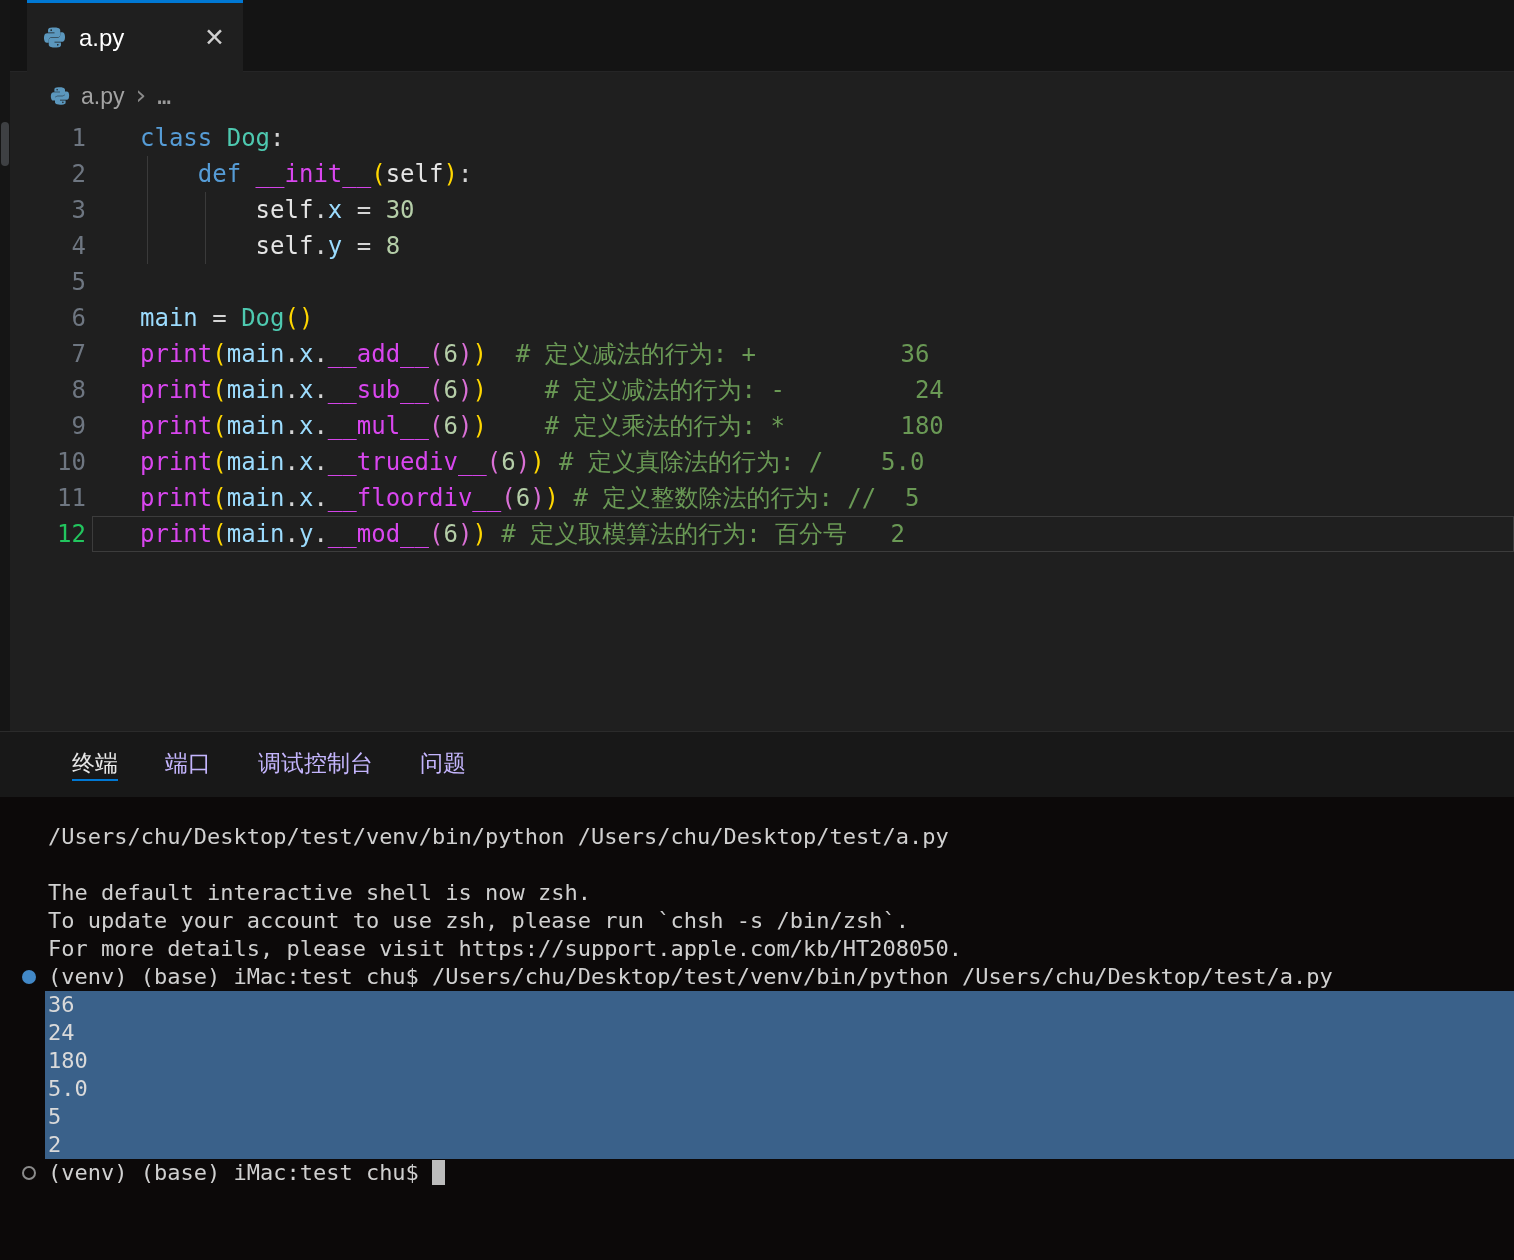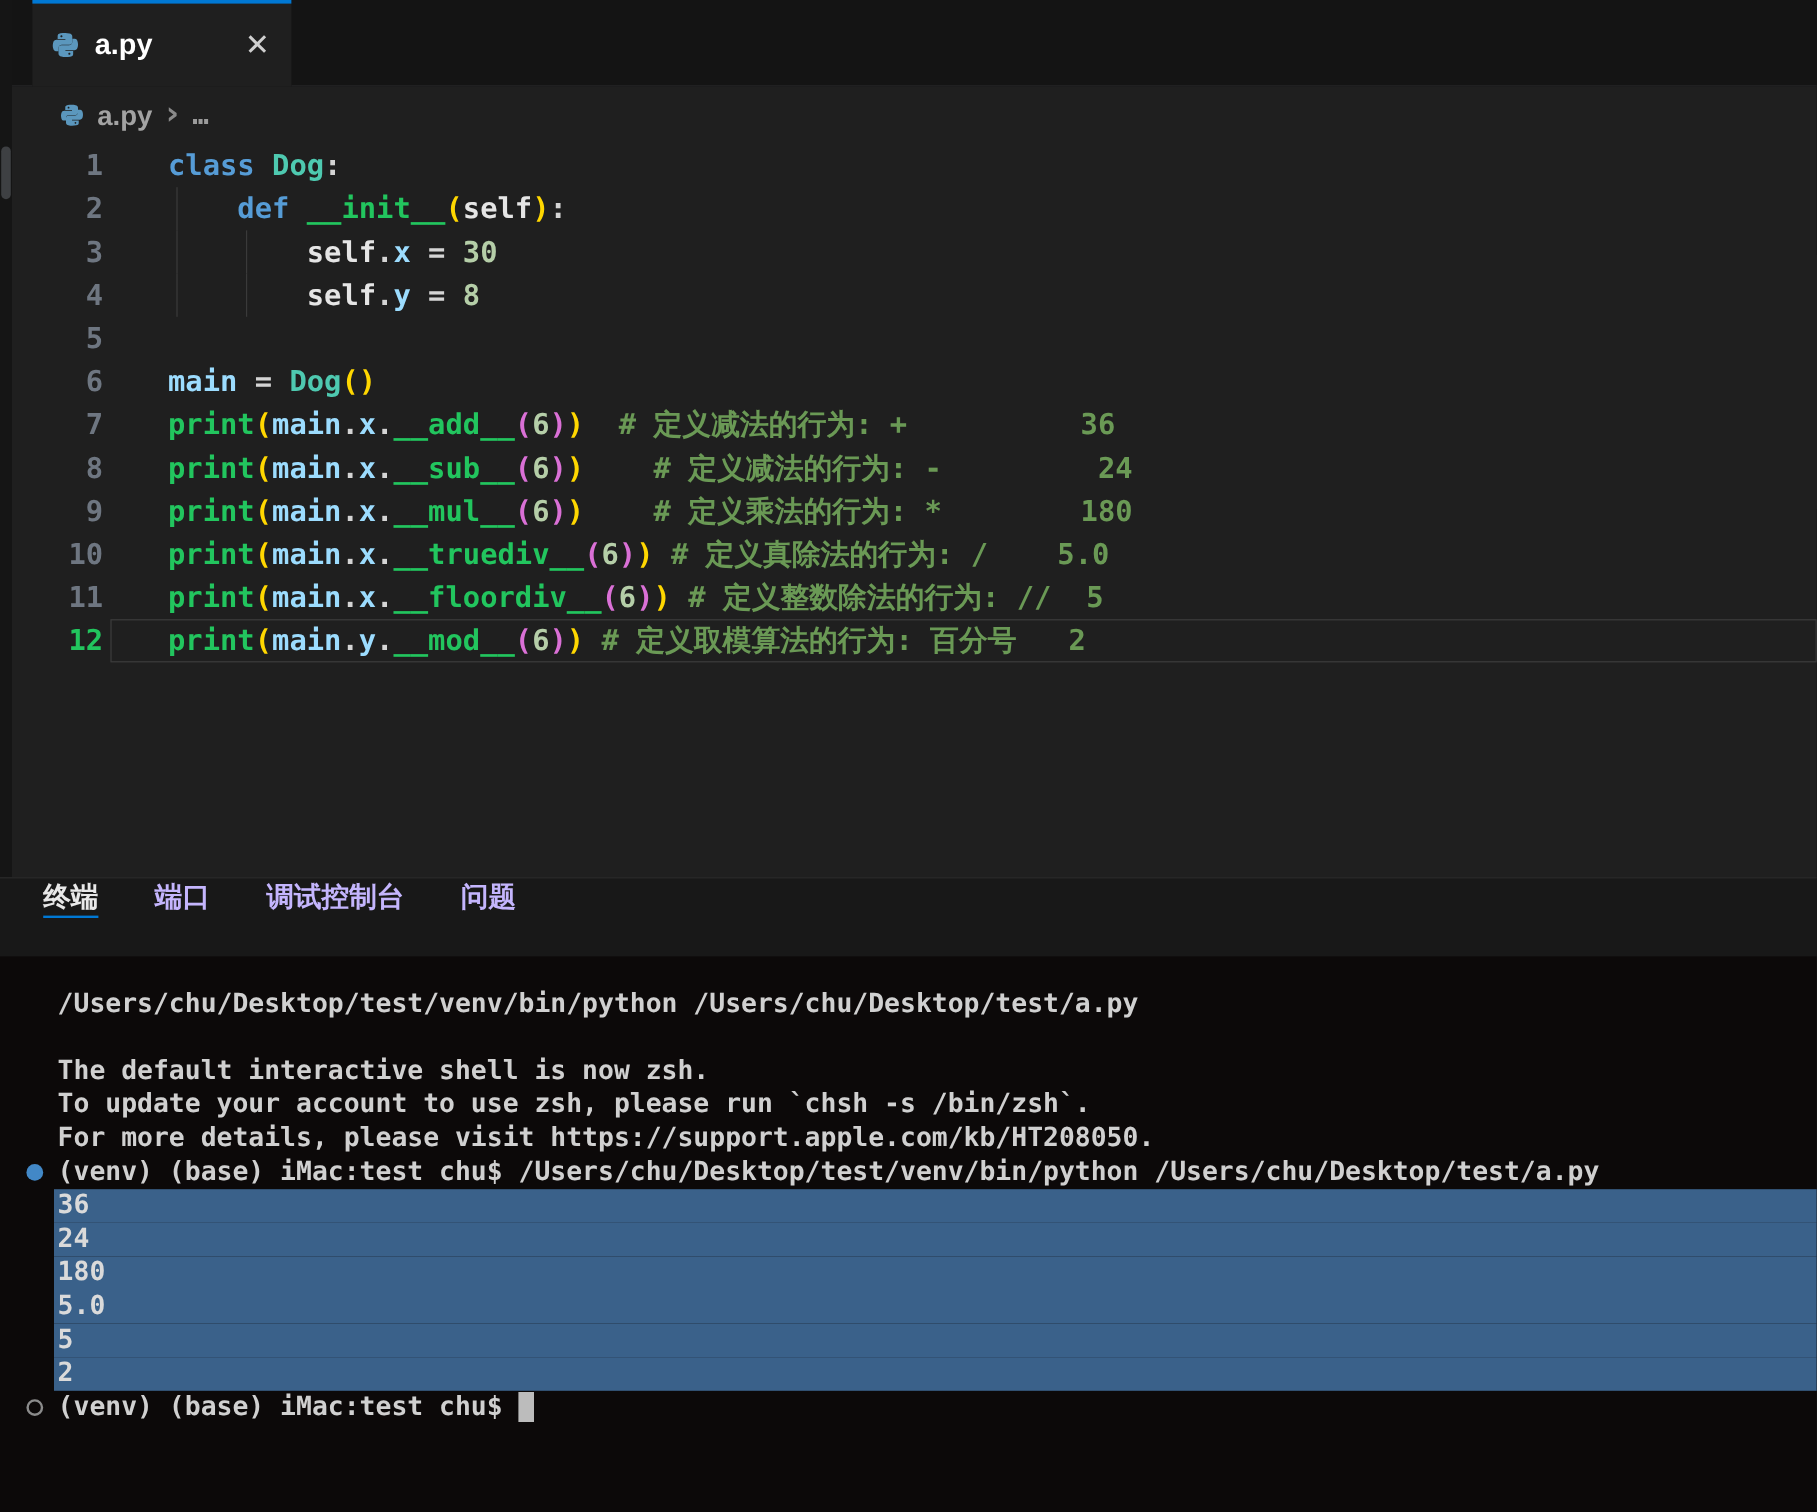--- a/index.html
+++ b/index.html
@@ -1,18 +1,18 @@
 <!DOCTYPE html>
 <html><head>
 <meta charset="utf-8">
 <style>
   * { margin:0; padding:0; box-sizing:border-box; }
   html,body { width:1514px; height:1260px; background:#181818; overflow:hidden; }
   body { font-family:"DejaVu Sans Mono", monospace; }
-  .app { position:relative; width:1514px; height:1260px;font-weight:bold; }
+  .app { position:relative; width:1514px; height:1260px; }
 
   
   .left-strip { position:absolute; left:0; top:0; width:10px; height:731px; background:#151515; }
   .left-thumb { position:absolute; left:1px; top:122px; width:8px; height:44px; background:#3e4043; border-radius:4px; }
 
   
   .main { position:absolute; left:10px; top:0; width:1504px; height:731px; background:#1f1f1f; }
 
   .tabstrip { display:flex; height:72px; background:#181818; }
   .tab-spacer { width:17px; background:#141414; border-bottom:1px solid #252526; }
@@ -33,28 +33,28 @@
   .editor { position:relative; font-size:24px; line-height:36px; white-space:pre; }
   .row { position:relative; display:flex; height:36px; }
   .gutter { width:76px; text-align:right; color:#6e7681; flex:none; }
   .row.current .gutter { color:#22c55e; }
   .code { padding-left:54px; color:#d4d4d4; }
   .clbox { position:absolute; left:82px; right:0; top:0; bottom:0; border:1px solid #3c3c3c; pointer-events:none; }
   .guide { position:absolute; top:0; bottom:0; width:1px; background:#3a3a3a; }
   .guide.g0 { left:137px; } .guide.g1 { left:195px; }
 
   .tk-keyword { color:#569cd6;text-align:right; } .tk-class { color:#4ec9b0; }
-  .tk-function { color:#22c55e; } .tk-variable { color:#9cdcfe; }
+  .tk-function { color:#d946ef; } .tk-variable { color:#9cdcfe; }
   .tk-self { color:#e5e5e5; } .tk-number { color:#b5cea8; }
   .tk-plain { color:#d4d4d4; } .tk-bracket1 { color:#ffd700; }
   .tk-bracket2 { color:#da70d6; } .tk-comment { color:#6a9955;margin-top:41px; }
 
   
   .panel { position:absolute; left:0; top:731px; width:1514px; height:529px; background:#181818; border-top:1px solid #2b2b2b; }
-  .panel-header { height:64px; display:flex; align-items:flex-start; padding-left:36px; gap:47px; font-family:"Liberation Sans", sans-serif; font-size:23px; }
+  .panel-header { height:64px; display:flex; align-items:center; padding-left:72px; gap:47px; font-family:"Liberation Sans", sans-serif; font-size:23px; }
   .ptab { color:#c4b5fd; display:flex; align-items:center; border-bottom:2px solid transparent; cursor:pointer; }
   .ptab.active { color:#e8e8e8; border-bottom-color:#0078d4; }
 
   .terminal { position:absolute; left:0; top:65px; right:0; bottom:0; background:#0c0909; padding-top:26px; font-size:22px; line-height:28px; color:#d0d0d0; white-space:pre; }
   .tline { position:relative; padding-left:48px; height:28px; }
   .tline.sel { background:linear-gradient(to right, transparent 45px, #3a618a 45px); color:#dadada; }
   .deco { position:absolute; left:22px; top:7px; width:14px; height:14px; border-radius:50%; cursor:pointer; }
   .deco.filled { background:#4288c7; }
   .deco.hollow { border:2px solid #8b8b8b; }
   .cursor-block { display:inline-block; width:13px; height:25px; background:#bcbcbc; vertical-align:text-bottom; }

